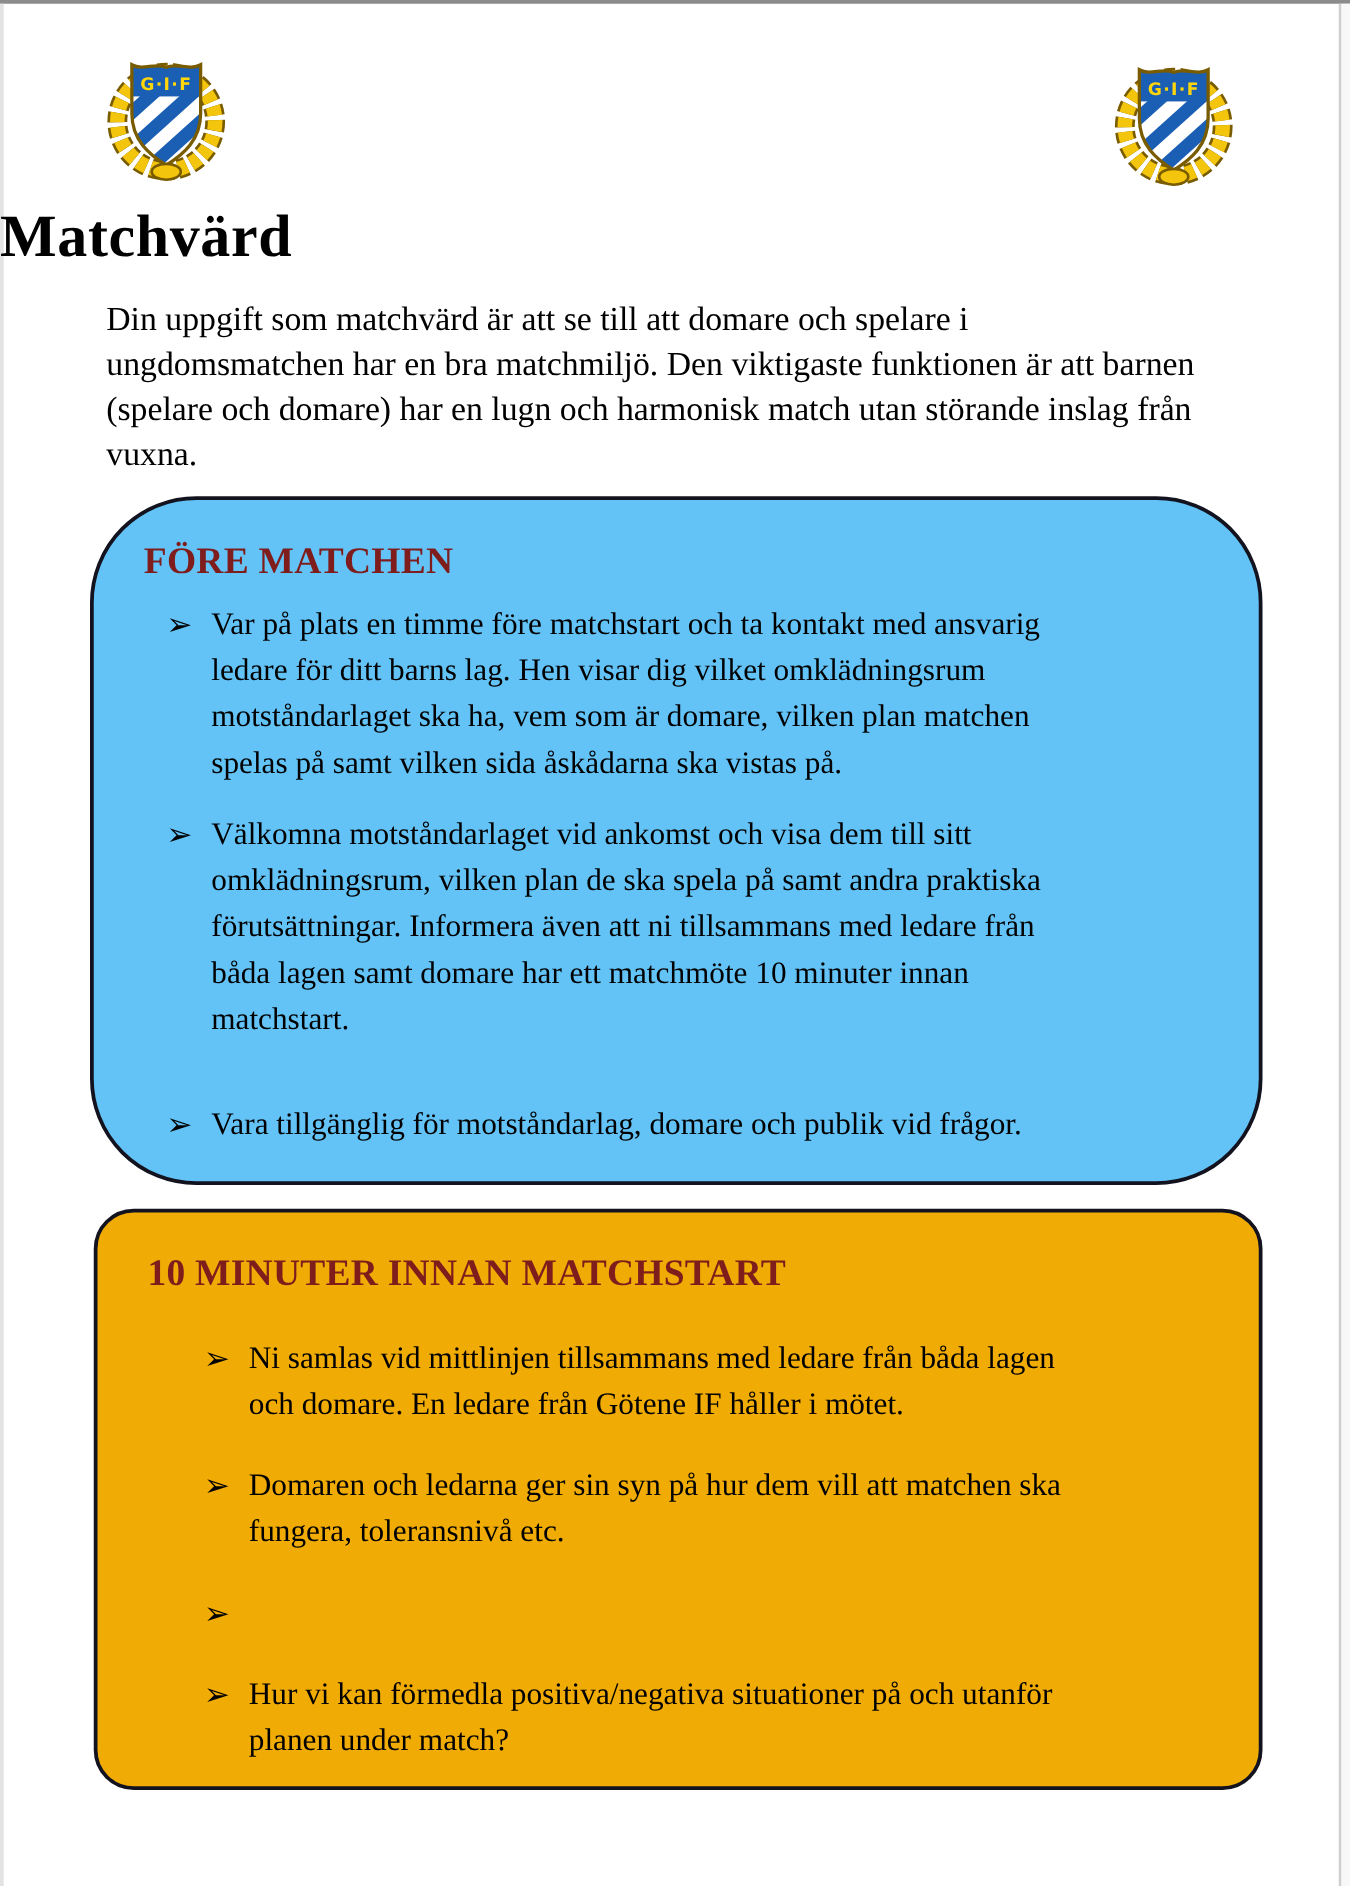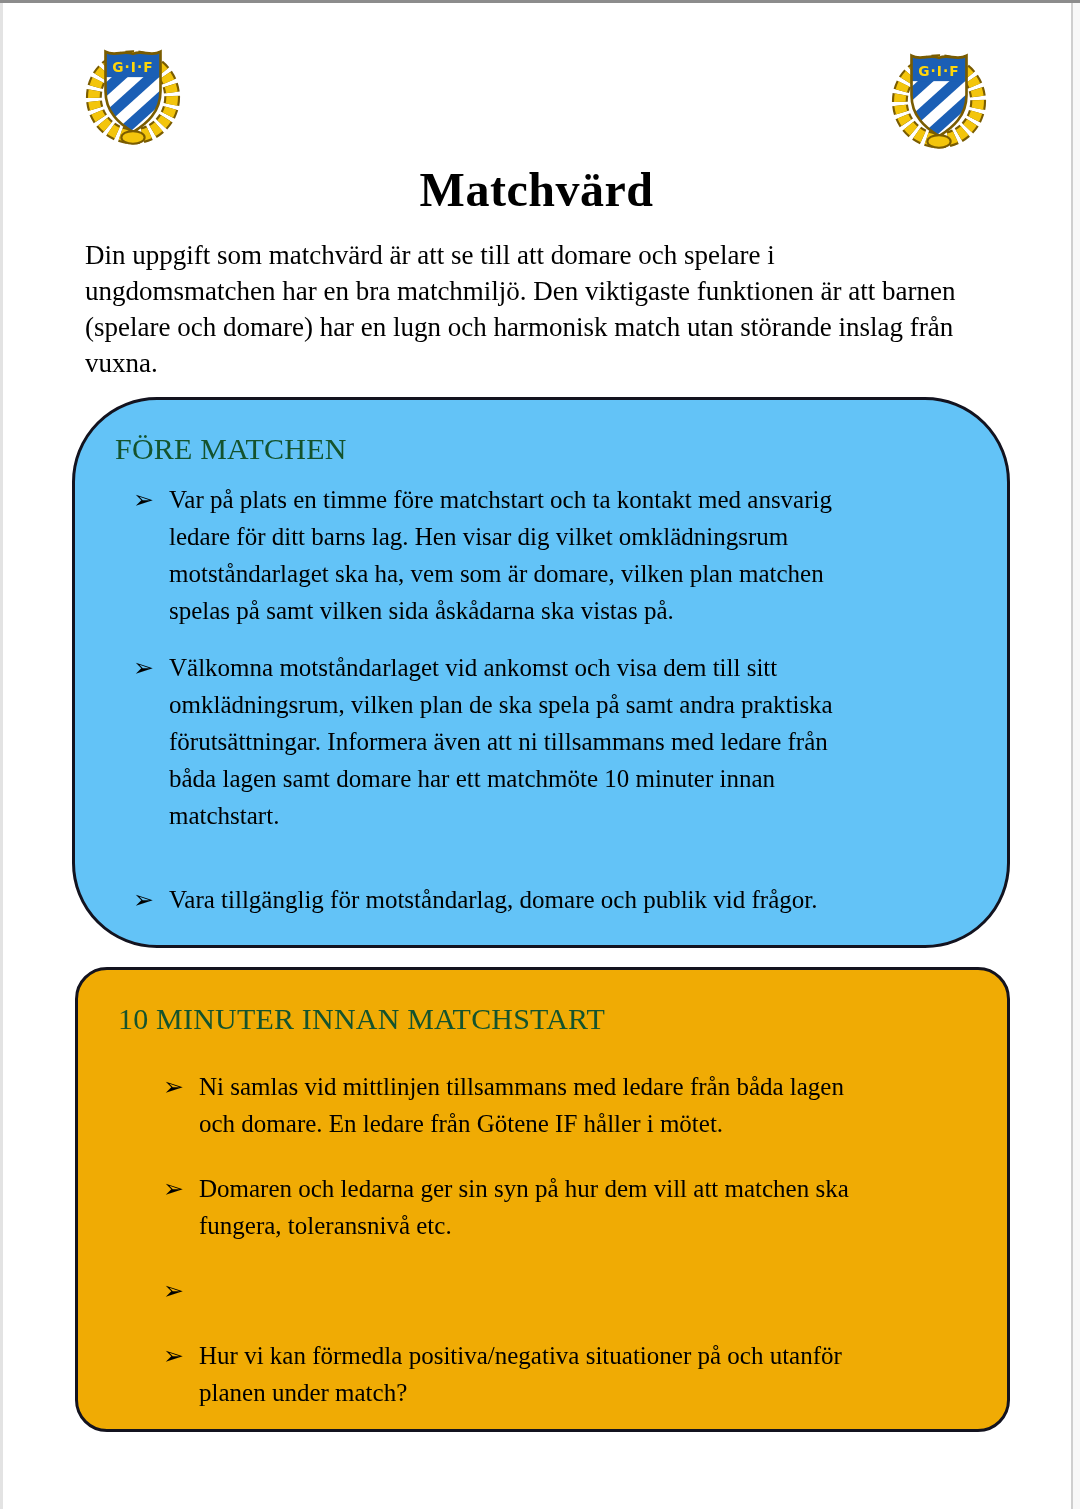--- a/index.html
+++ b/index.html
@@ -17,21 +17,21 @@
   .edge-right  { position:absolute; top:3px; left:1071px; width:2px; height:1506px; background:#cfcfcf; }
   .edge-margin { position:absolute; top:3px; left:1073px; width:7px; height:1506px; background:#f8f8f8; }
 
   .logo { position:absolute; width:106px; height:110px; }
   .logo-left  { top:38px; left:80px; }
   .logo-right { top:42px; left:886px; }
   .logo svg { width:100%; height:100%; }
 
   .title {
     position:absolute; top:130px; left:0; width:1073px;
-    text-align:center;
+    text-align:left;
     font-size:48px; font-weight:bold;
     letter-spacing:0.5px;
   }
 
   .intro {
     position:absolute; top:210px; left:85px; width:930px;
     font-size:27px; line-height:36px;
     white-space:pre-line;
   }
 
@@ -45,22 +45,22 @@
     background:#63c3f7;
     border-radius:85px;
   }
   .box-orange {
     top:967px; left:75px; width:935px; height:465px;
     background:#f0ab04;
     border-radius:32px;
   }
   .rbox h2 {
     margin:0; padding:32px 30px 0 40px;
-    font-size:30px; font-weight:normal;
-    color:#14532d;
+    font-size:30px; font-weight:bold;
+    color:#7f1d1d;
     letter-spacing:0.2px;
   }
   .bullets { margin-top:15px; }
   .box-orange .bullets { margin-top:32px; }
   .bullet { display:flex; align-items:flex-start; margin:0 30px 20px 58px; }
   .box-orange .bullet { margin-left:85px; margin-bottom:28px; }
   .bullet .arrow {
     flex:0 0 36px;
     font-family:"DejaVu Sans", sans-serif;
     font-size:25px; line-height:37px;

